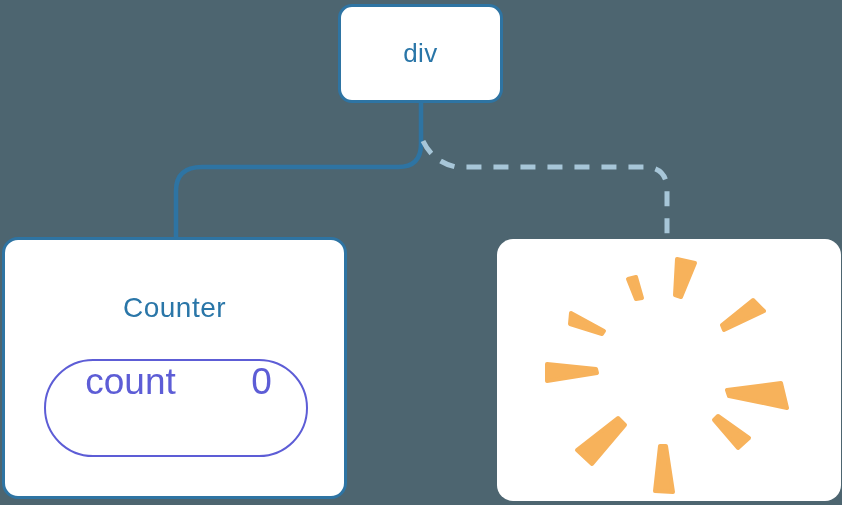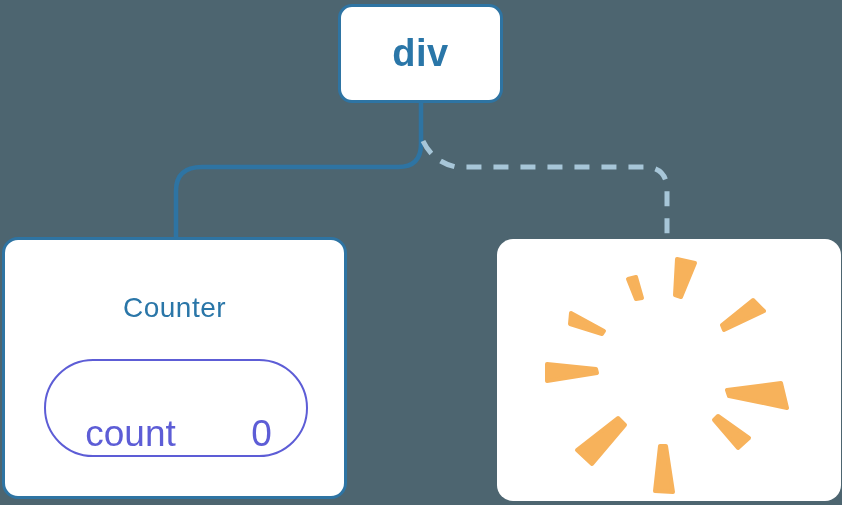--- a/index.html
+++ b/index.html
@@ -15,42 +15,42 @@
     background:var(--background);
   }
 
   
   .root-node {
     position:absolute; left:338px; top:4px; width:165px; height:99px;
     background:var(--card); border:3px solid var(--blue); border-radius:14px;
     display:flex; align-items:center; justify-content:center;
   }
   .root-node .label {
-    color:var(--blue_text); font-size:38px; font-weight:700; letter-spacing:0.5px;
+    color:var(--blue_text); font-size:26px; font-weight:400; letter-spacing:0.5px;
   }
 
   
   svg.connectors { position:absolute; left:0; top:0; width:842px; height:505px; }
   .solid-line  { fill:none; stroke:var(--blue);  stroke-width:4.5px; }
   .dashed-line { fill:none; stroke:var(--dash);  stroke-width:5px;
                  stroke-dasharray:15 12; }
 
   
   .counter-card {
     position:absolute; left:2px; top:237px; width:345px; height:262px;
     background:var(--card); border:3px solid var(--blue); border-radius:16px;
   }
   .counter-title {
     position:absolute; left:0; top:52px; width:100%; text-align:center;
     color:var(--blue_text); font-size:28px; font-weight:500; letter-spacing:0.5px;
   }
   .state-pill {
     position:absolute; left:39px; top:119px; width:264px; height:98px;
     border:2px solid var(--purple); border-radius:49px;
-    display:flex; align-items:flex-end; overflow:hidden;
+    display:flex; align-items:flex-start; overflow:hidden;
   }
   .state-key {
     flex:1; display:flex; align-items:center; justify-content:center;
     color:var(--purple); font-size:37px;
   }
   .state-divider { width:2px; background:var(--purple); }
   .state-value {
     width:89px; display:flex; align-items:center; justify-content:center;
     color:var(--purple); font-size:37px;
   }

